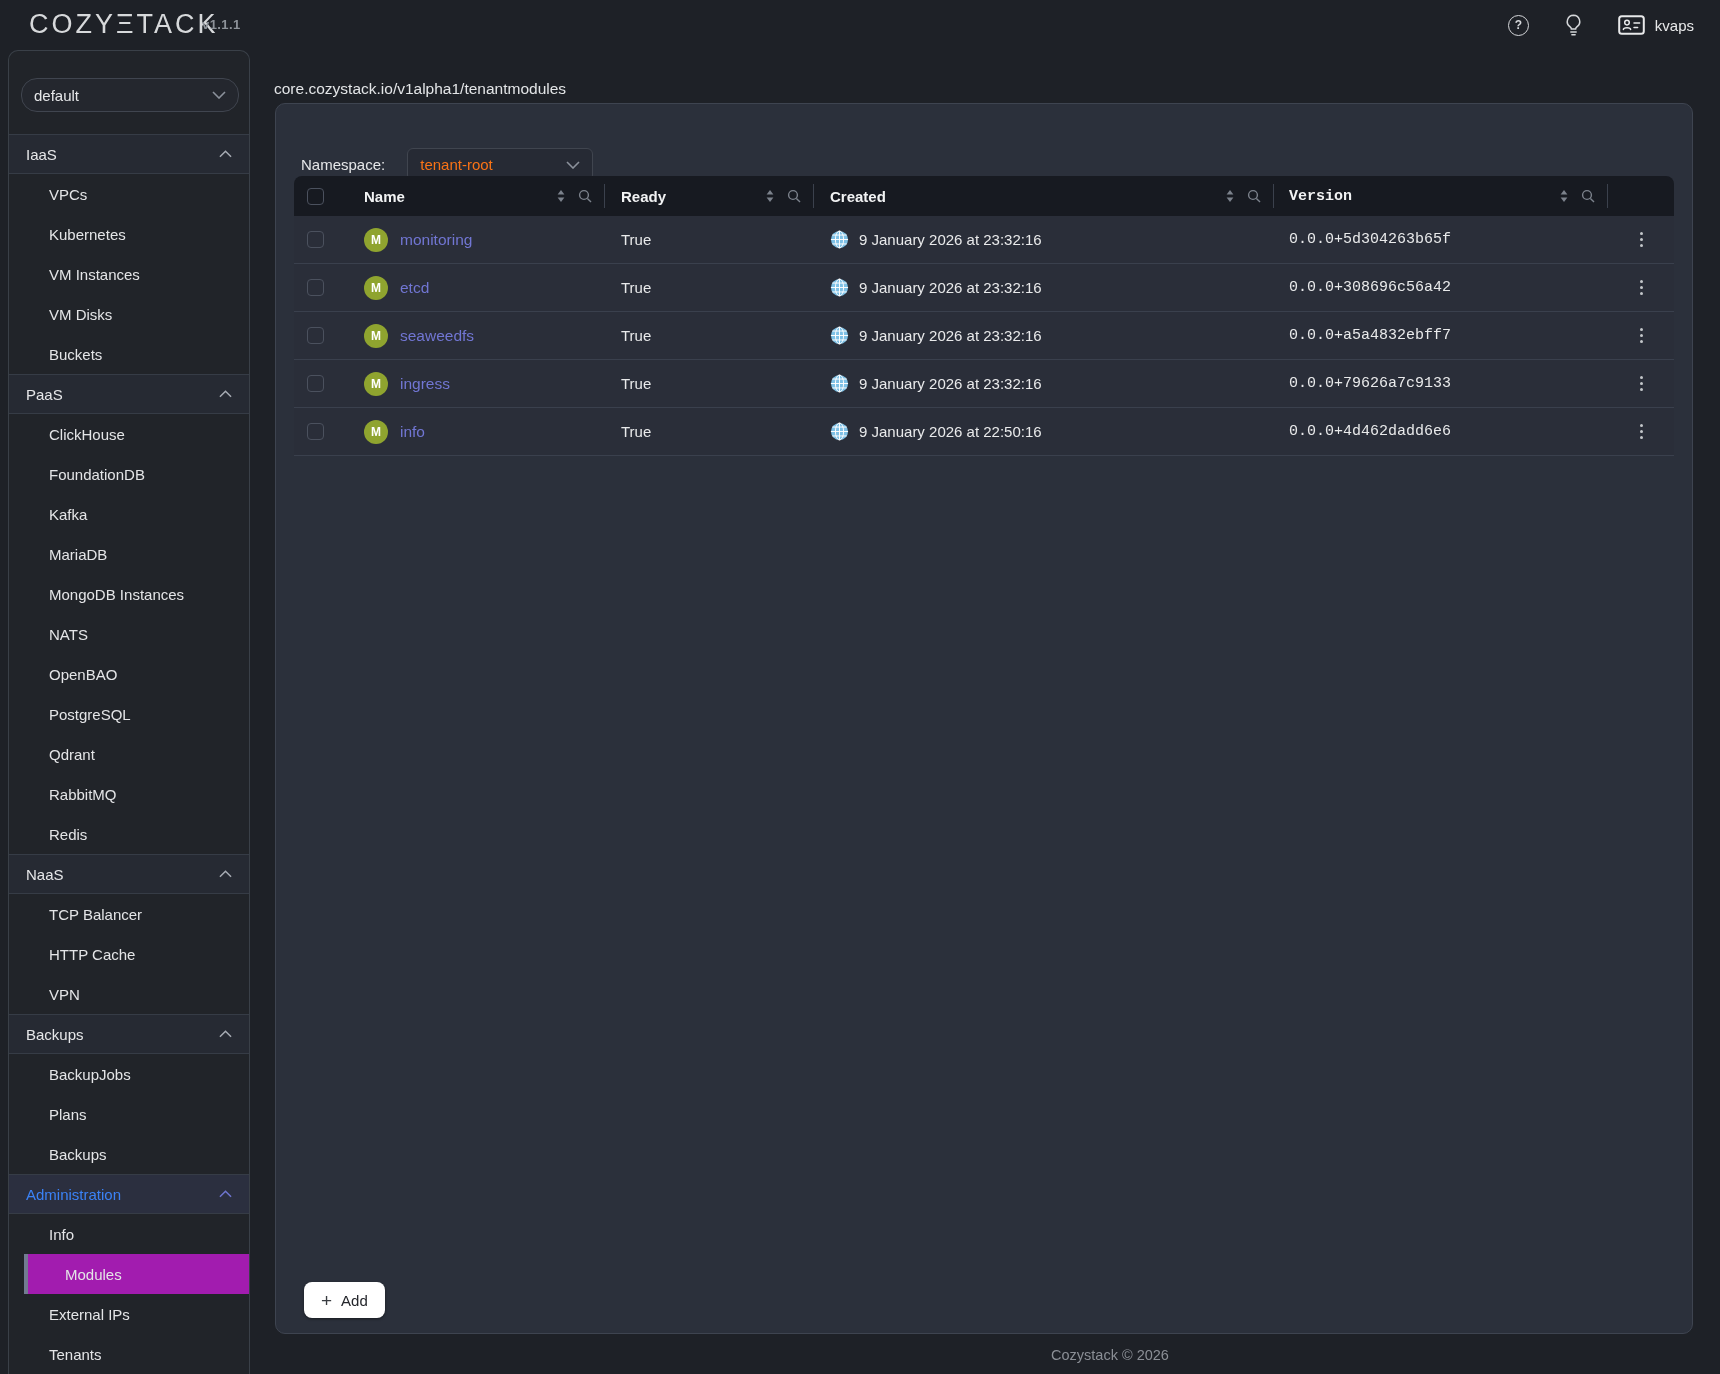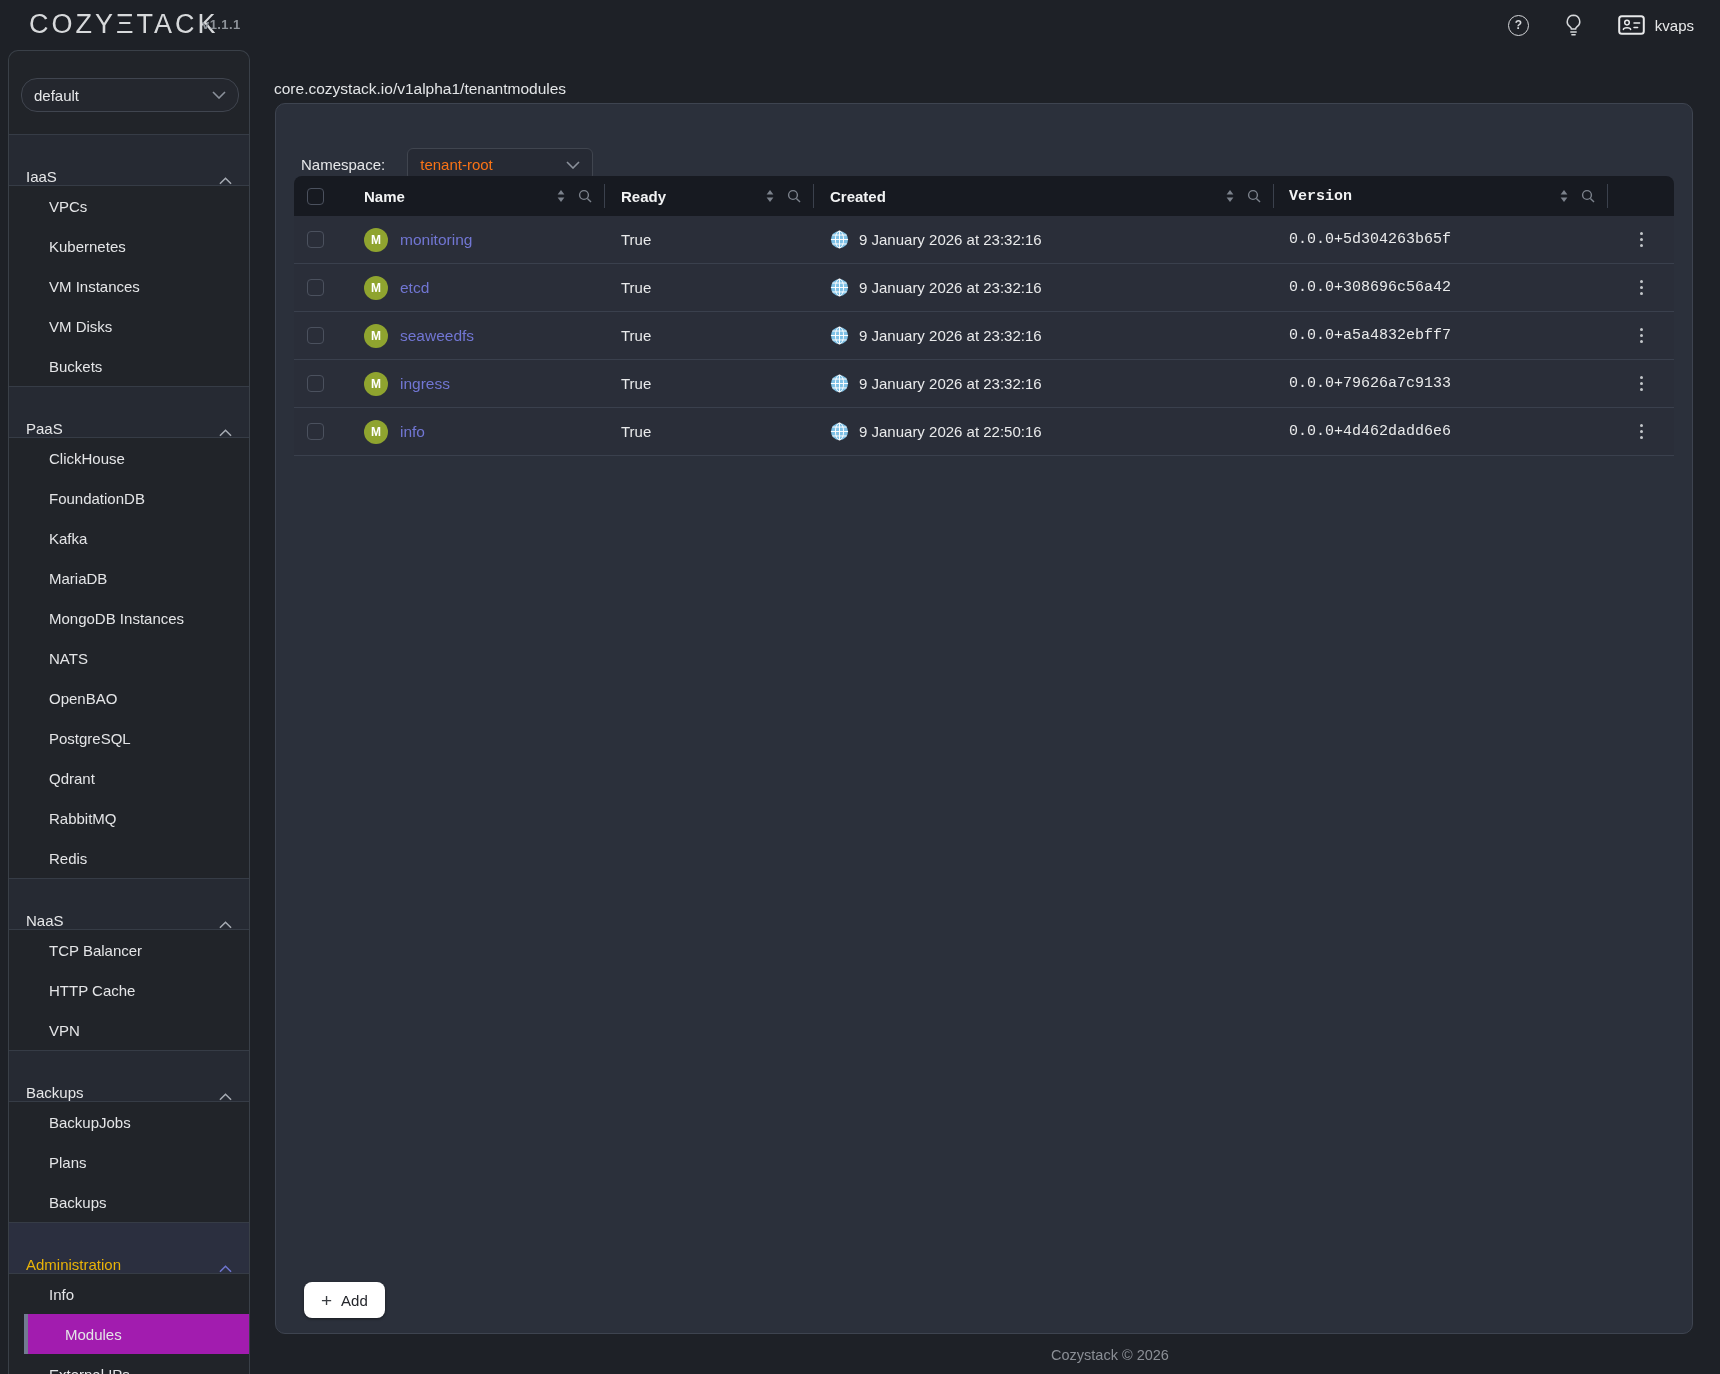--- a/index.html
+++ b/index.html
@@ -19,24 +19,24 @@
   .user-chip{display:flex;align-items:center;gap:10px;cursor:pointer;}
   .user-name{font-size:15px;color:#e8e9ea;}
   
   .sidebar{position:absolute;left:8px;top:50px;width:242px;height:1324px;box-sizing:border-box;
     background:#212429;border:1px solid #3a4048;border-bottom:none;border-radius:10px 10px 0 0;}
   .ctx-select{position:absolute;left:12px;top:27px;width:218px;height:34px;box-sizing:border-box;
     background:#24272e;border:1px solid #40454f;border-radius:16px;
     display:flex;align-items:center;justify-content:space-between;padding:0 12px;
     font-size:15px;color:#e6e7e9;cursor:pointer;}
   .nav{position:absolute;left:0;top:83px;width:100%;}
-  .sec-header{height:52px;box-sizing:border-box;display:flex;align-items:flex-end;justify-content:space-between;
+  .sec-header{height:40px;box-sizing:border-box;display:flex;align-items:center;justify-content:space-between;
     padding:0 17px;background:#262a33;border-top:1px solid #363c46;border-bottom:1px solid #363c46;
     font-size:15px;color:#e6e7e9;cursor:pointer;}
-  .nav-section.active .sec-header{background:#2b2f3f;color:#eab308;}
+  .nav-section.active .sec-header{background:#2b2f3f;color:#3b82f6;}
   .sec-header .chev{color:#a7acb4;display:flex;}
   .nav-section.active .sec-header .chev{color:#6e75cf;}
   .nav-item{height:40px;display:flex;align-items:center;padding-left:40px;box-sizing:border-box;
     font-size:15px;color:#e4e5e7;cursor:pointer;}
   .nav-item.selected{margin-left:15px;background:#a21caf;border-left:4px solid #727b91;padding-left:37px;}
   
   .breadcrumb{position:absolute;left:274px;top:80px;font-size:15.5px;color:#e3e5e7;}
   .card{position:absolute;left:275px;top:103px;width:1418px;height:1231px;box-sizing:border-box;
     background:#2b303b;border:1px solid #3e4450;border-radius:10px;}
   .ns-row{position:absolute;left:25px;top:44px;display:flex;align-items:center;gap:22px;}

